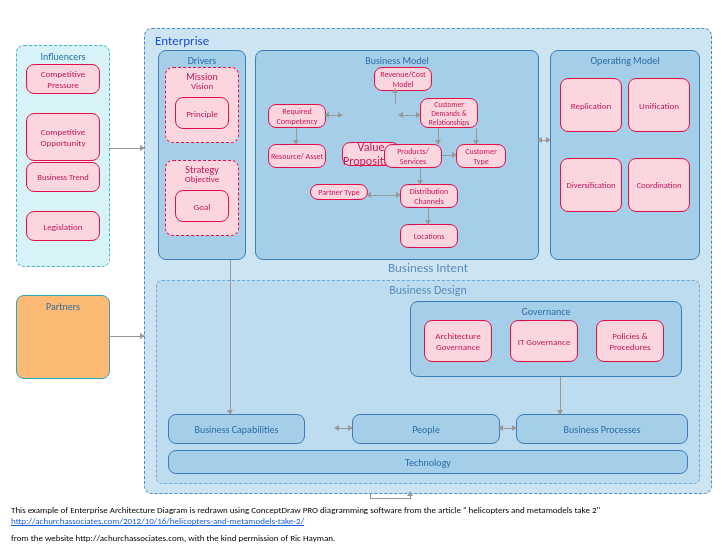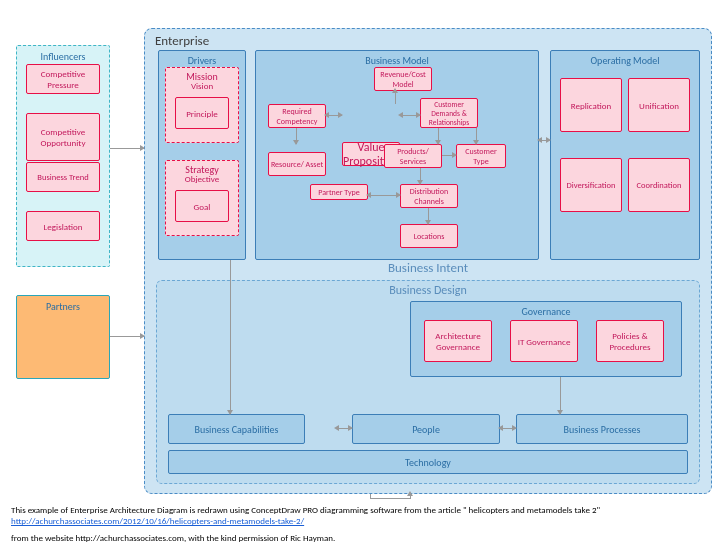--- a/index.html
+++ b/index.html
@@ -1,23 +1,23 @@
 <!DOCTYPE html>
 <html><head>
 <meta charset="utf-8">
 <style>
   * { box-sizing: border-box; margin: 0; padding: 0; }
   body { font-family: Calibri, Arial, sans-serif; font-size: 9px; background: #fff; width: 728px; height: 544px; position: relative; overflow: hidden; }
-  .box { border: 1px solid; border-radius: 2px; text-align: center; position: absolute; display: flex; align-items: center; justify-content: center; }
+  .box { border: 1px solid; border-radius: 8px; text-align: center; position: absolute; display: flex; align-items: center; justify-content: center; }
   .pink { background: #fcd6de; border-color: #e70f47; color: #c2185b; }
   .pink-dashed { background: #fcd6de; border: 1px dashed #e70f47; color: #c2185b; }
   .teal { background: #fdba74; border-color: #2aa6b8; color: #2277a0; }
   .teal-light { background: #d7f3f7; border: 1px dashed #3fb5c6; color: #2277a0; }
   .blue-panel { background: #a5cee9; border-color: #3c7eb7; }
-  .blue-title { color: #404040; font-size: 13px; font-weight: 400; text-align: left; }
+  .blue-title { color: #1d4ed8; font-size: 13px; font-weight: 400; text-align: left; }
   .small-title { color: #2b6ea4; font-size: 10px; }
   .pink-title { color: #c2185b; font-size: 10px; }
   .section-label { color: #5a8dbb; font-size: 13px; text-align: center; position: absolute; width: 100%; }
   .caption { font-size: 9px; color: #000; position: absolute; }
   .caption a { color: #1a5fd6; text-decoration: underline; }
   .arrow { position: absolute; background: #999; }
   .arrow-head-r { width:0; height:0; border-top:3px solid transparent; border-bottom:3px solid transparent; border-left:5px solid #999; position:absolute; }
   .arrow-head-l { width:0; height:0; border-top:3px solid transparent; border-bottom:3px solid transparent; border-right:5px solid #999; position:absolute; }
   .arrow-head-d { width:0; height:0; border-left:3px solid transparent; border-right:3px solid transparent; border-top:5px solid #999; position:absolute; }
   .arrow-head-u { width:0; height:0; border-left:3px solid transparent; border-right:3px solid transparent; border-bottom:5px solid #999; position:absolute; }
@@ -60,21 +60,21 @@
 <div class="pink-title" style="position:absolute; left:165px; top:173px; width:74px; text-align:center; font-size:9px;">Objective</div>
 <div class="box pink" style="left:175px; top:190px; width:54px; height:32px;">Goal</div>
 
 <div class="box blue-panel" style="left:255px; top:50px; width:284px; height:210px; align-items:flex-start; padding-top:3px;">
   <span class="small-title">Business Model</span>
 </div>
 <div class="box pink" style="left:374px; top:67px; width:58px; height:24px; font-size:8px;">Revenue/Cost Model</div>
 <div class="box pink" style="left:268px; top:104px; width:58px; height:24px; font-size:8px;">Required Competency</div>
 <div class="box pink" style="left:342px; top:104px; width:58px; height:24px; font-size:12px;margin-top:38px;">Value Proposition</div>
 <div class="box pink" style="left:420px; top:98px; width:58px; height:30px; font-size:7.5px;">Customer Demands &amp; Relationships</div>
-<div class="box pink" style="left:268px; top:152px; width:58px; height:24px; font-size:8px;">Resource/ Asset</div>
+<div class="box pink" style="left:268px; top:144px; width:58px; height:24px; font-size:8px;">Resource/ Asset</div>
 <div class="box pink" style="left:384px; top:144px; width:58px; height:24px; font-size:8px;">Products/ Services</div>
 <div class="box pink" style="left:456px; top:144px; width:50px; height:24px; font-size:8px;">Customer Type</div>
 <div class="box pink" style="left:310px; top:184px; width:58px; height:16px; font-size:8px;">Partner Type</div>
 <div class="box pink" style="left:400px; top:184px; width:58px; height:24px; font-size:8px;">Distribution Channels</div>
 <div class="box pink" style="left:400px; top:224px; width:58px; height:24px; font-size:8px;">Locations</div>
 
 <div class="box blue-panel" style="left:550px; top:50px; width:150px; height:210px; align-items:flex-start; padding-top:3px;">
   <span class="small-title">Operating Model</span>
 </div>
 <div class="box pink" style="left:560px; top:78px; width:62px; height:54px;">Replication</div>

